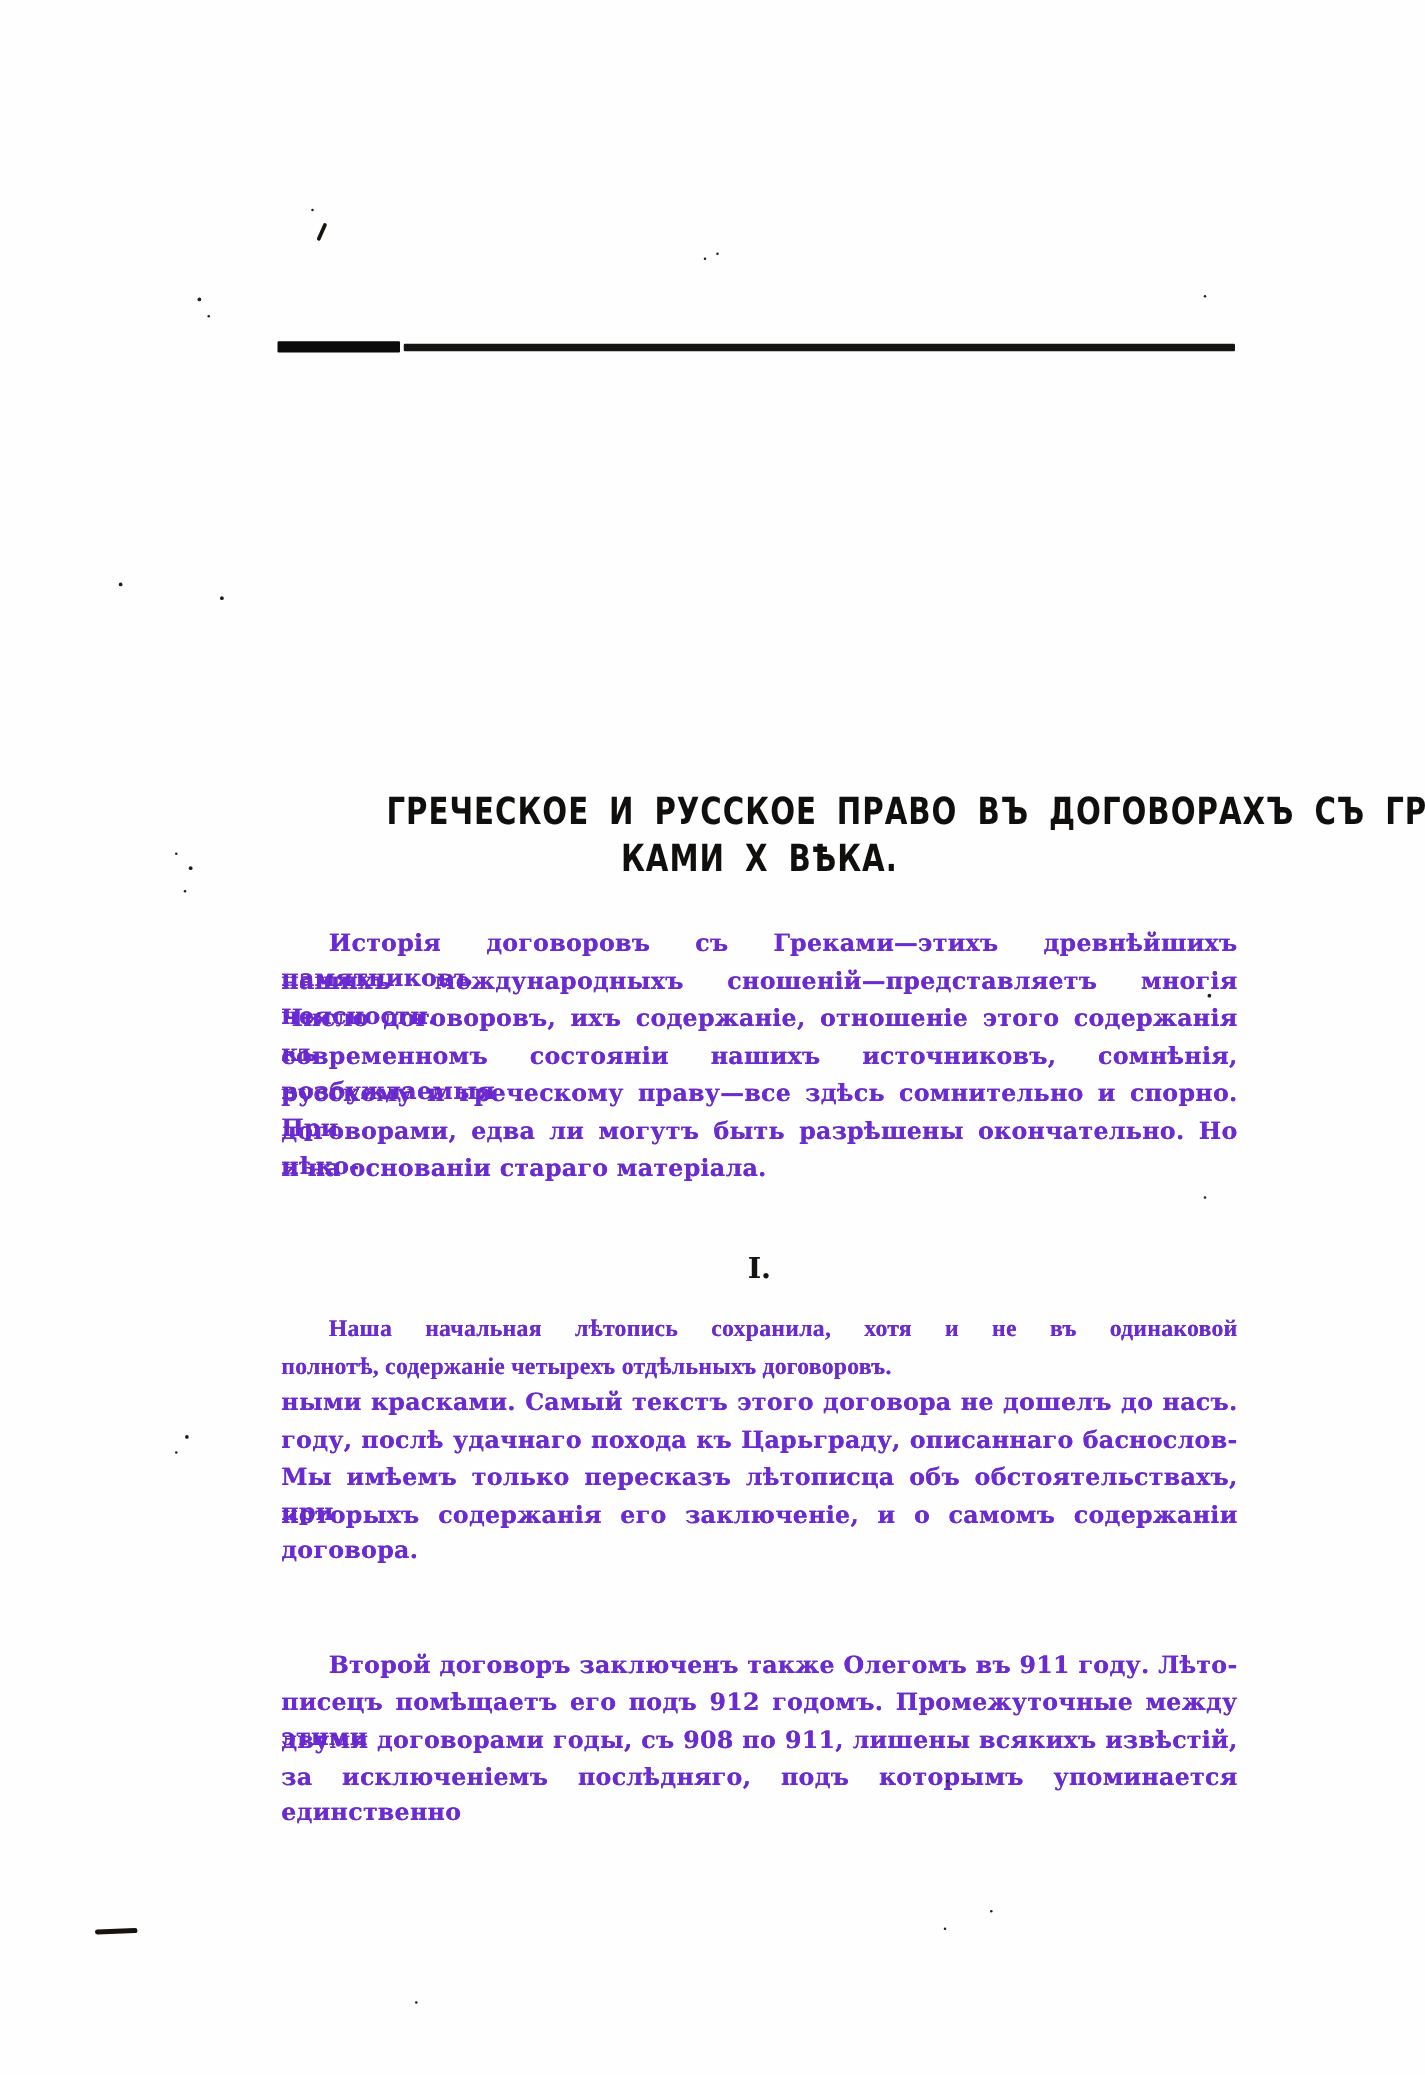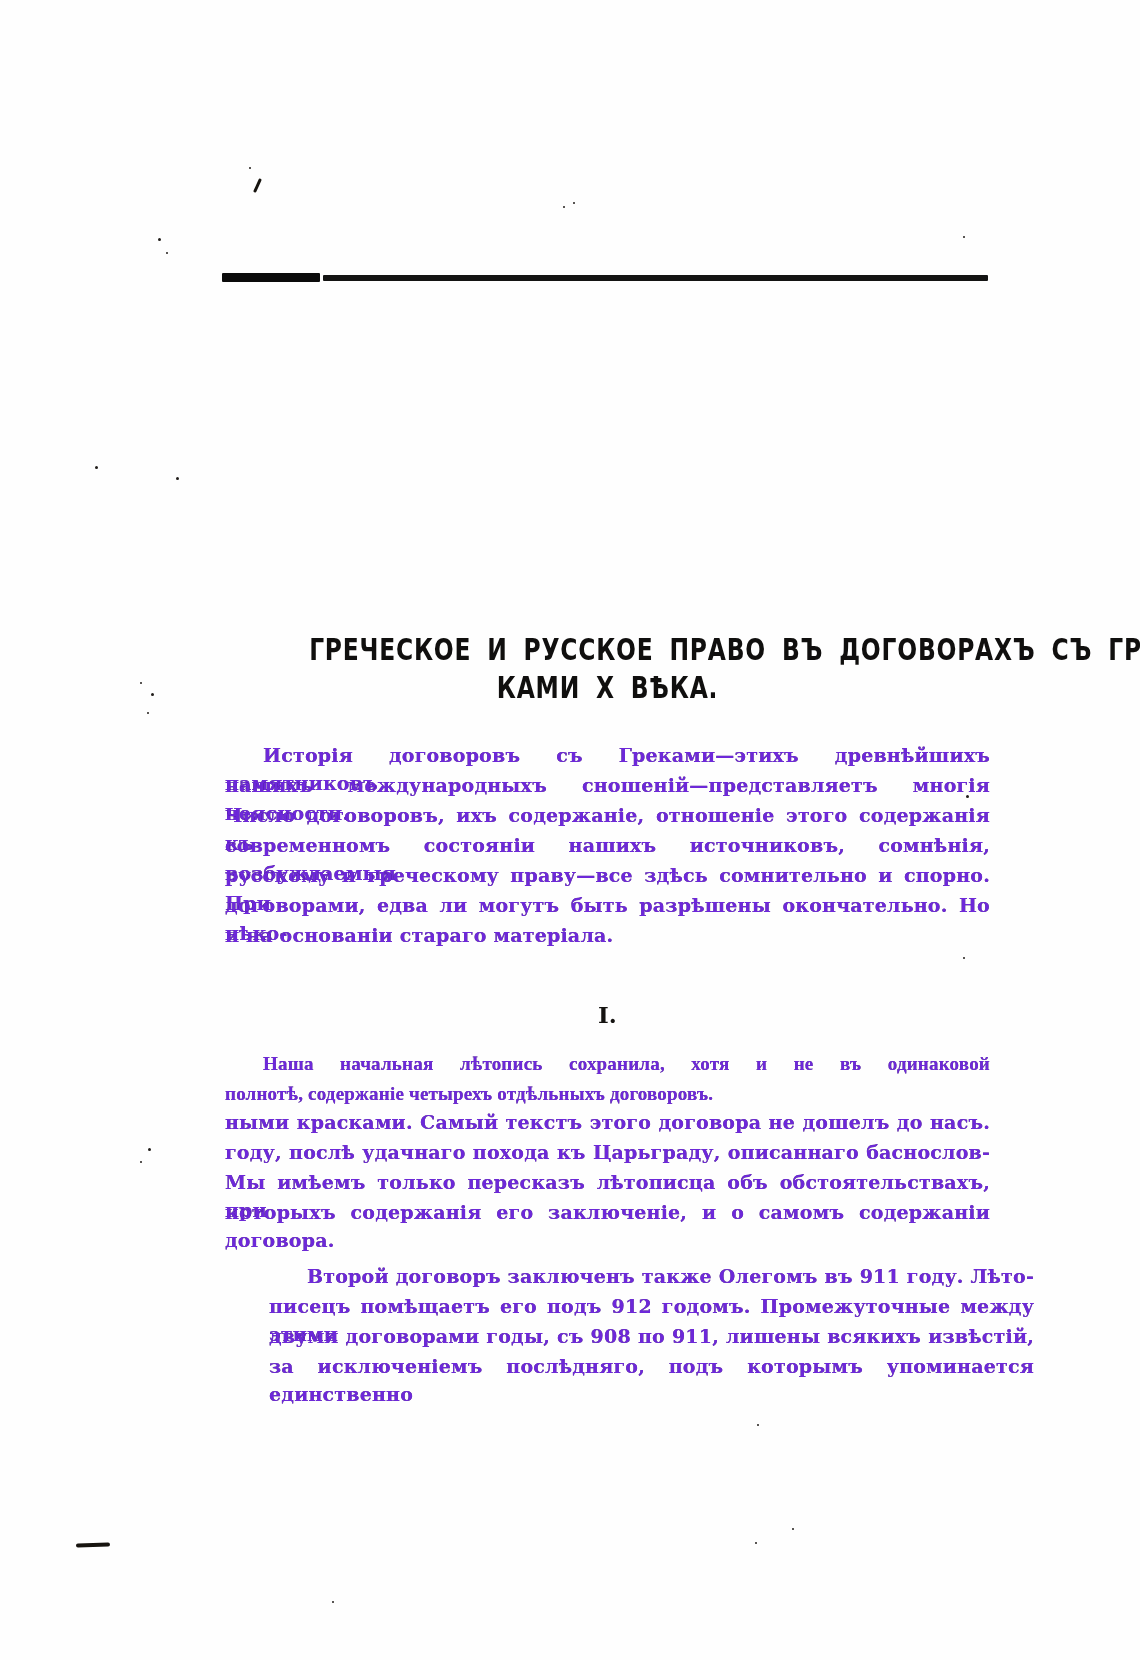--- a/index.html
+++ b/index.html
@@ -22,21 +22,21 @@
   
   #section-heading{
     position:absolute;left:225px;top:1001px;width:765px;text-align:center;
     font-weight:700;font-size:23px;color:#151311;
   }
   
   .para{position:absolute;left:225px;width:765px;}
   #para-0{top:741px;}
   #para-1{top:1050px;font-family:Liberation Serif, serif;}
   #para-2{top:1108px;}
-  #para-3{top:1262px;margin-left:44px;}
+  #para-3{top:1318px;}
   .line{
     height:30px;line-height:28px;font-size:19px;font-weight:700;
     text-align:justify;text-align-last:justify;
     letter-spacing:0.2px;color:#6d28d9;
     text-shadow:0 0 0.5px rgba(20,16,12,0.65);
   }
   .line.indent{text-indent:38px;}
   .line.no-just{text-align-last:left;}
   
   .speck{position:absolute;background:#201d1a;border-radius:50%;}

